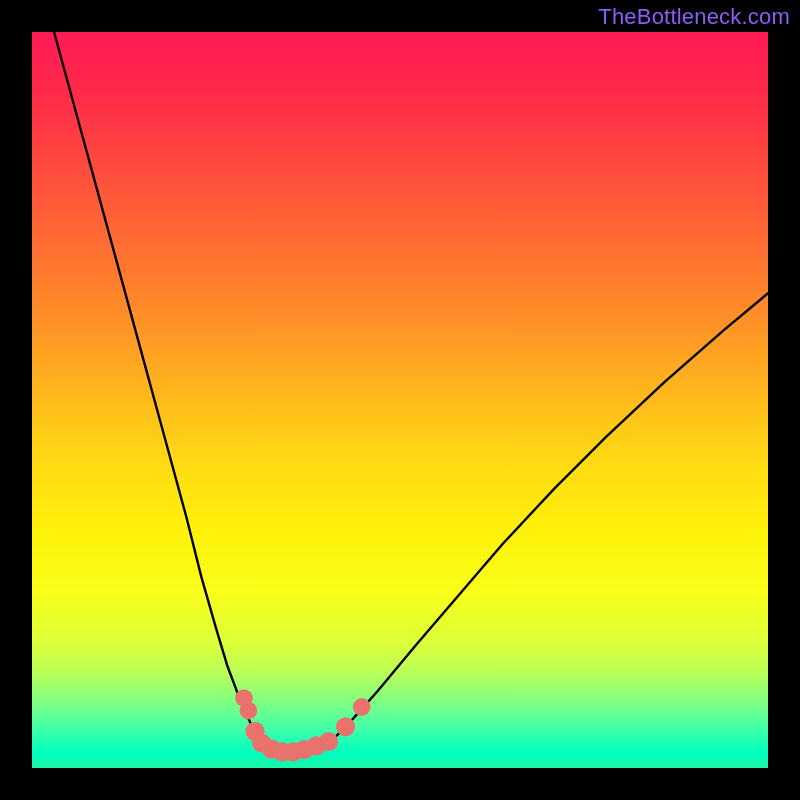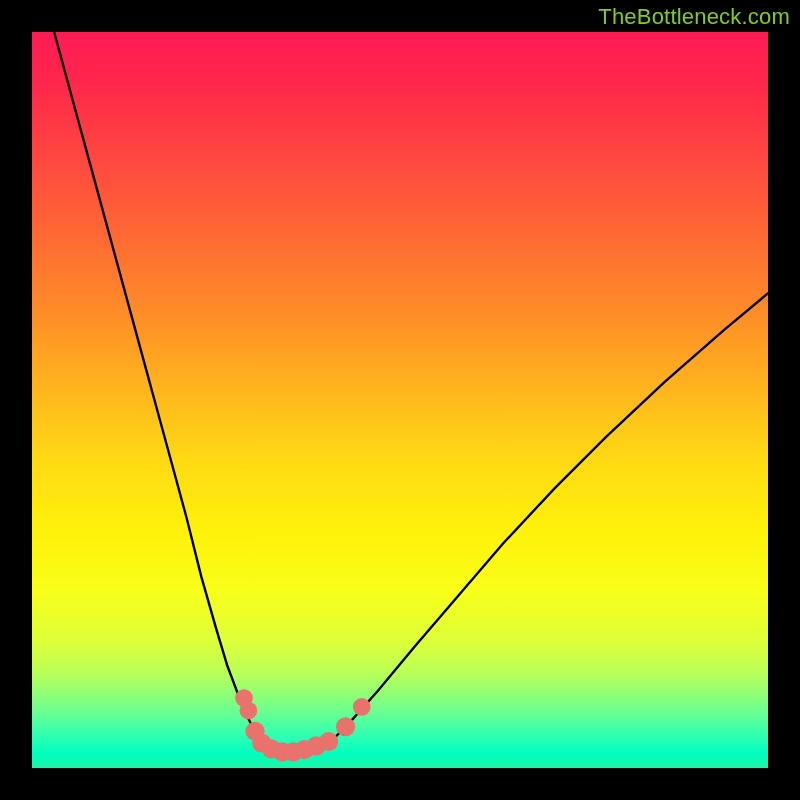--- a/index.html
+++ b/index.html
@@ -47,21 +47,21 @@
   }
   .plot svg {
     position: absolute;
     left: 0;
     top: 0;
   }
   .watermark {
     position: absolute;
     top: 4px;
     right: 10px;
-    color: #84cc16;
+    color: #8b5cf6;
     font-size: 22px;
     letter-spacing: 0.2px;
     font-weight: 500;
     user-select: none;
   }
 </style>
 </head>
 <body>
 
 <div class="frame">

